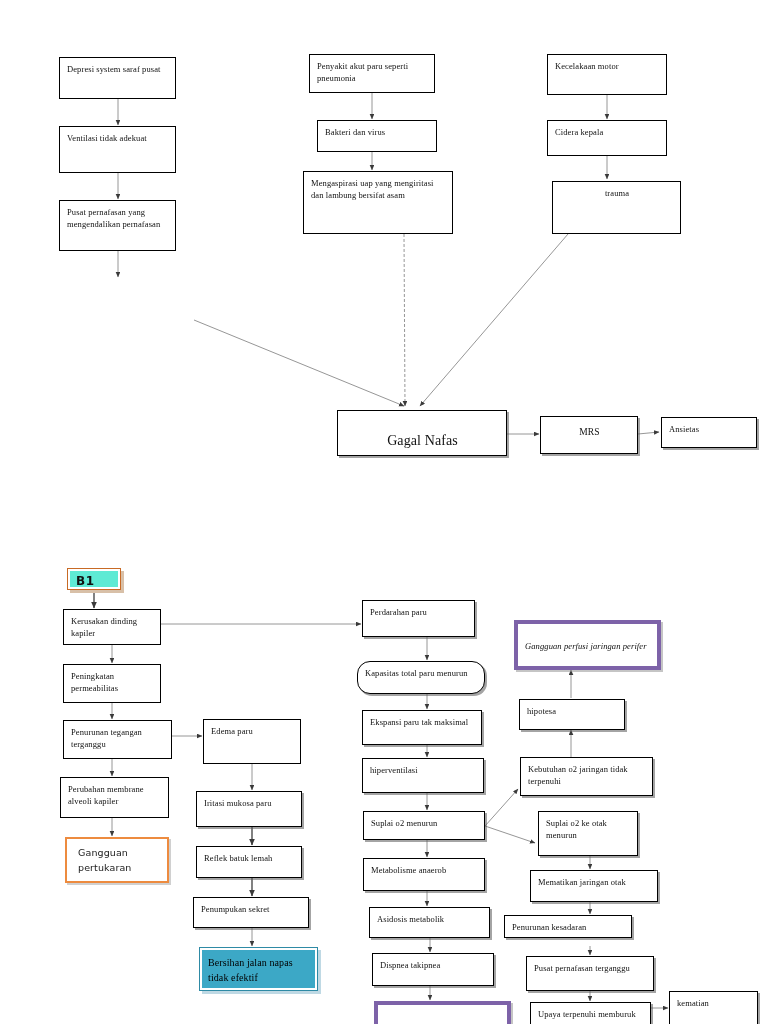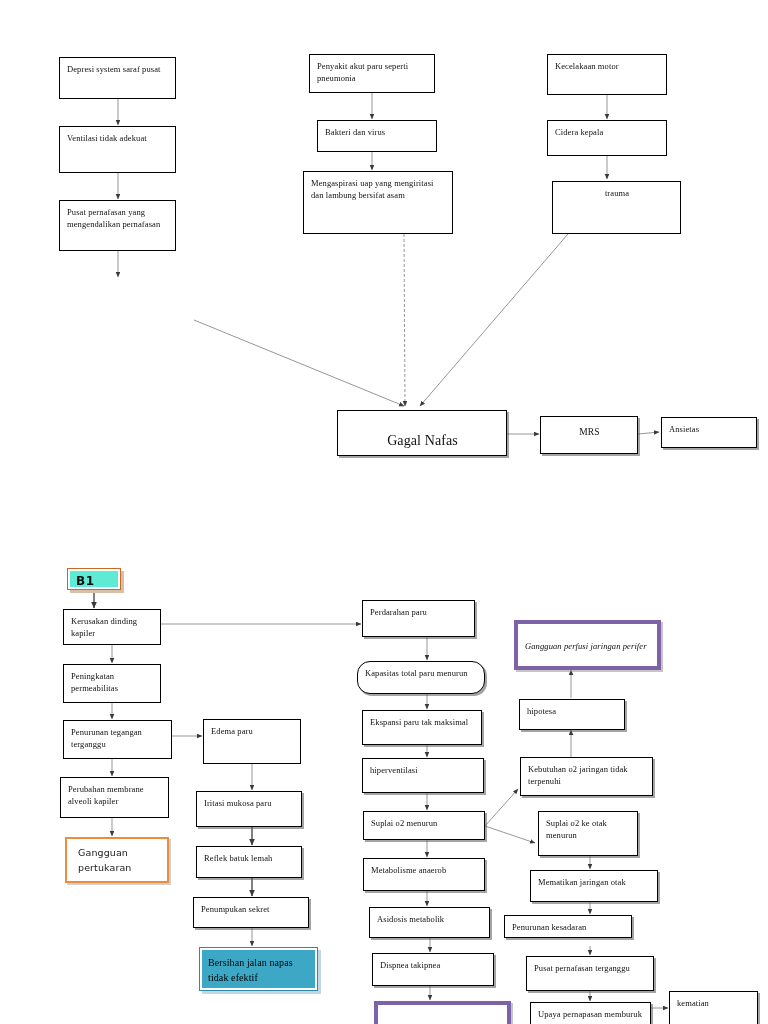--- a/index.html
+++ b/index.html
@@ -322,20 +322,20 @@
 
   <div class="node shadow" style="left:504px; top:915px; width:128px; height:23px;">
     <span>Penurunan kesadaran</span>
   </div>
 
   <div class="node shadow" style="left:526px; top:956px; width:128px; height:35px;">
     <span>Pusat pernafasan terganggu</span>
   </div>
 
   <div class="node shadow" style="left:530px; top:1002px; width:121px; height:38px;">
-    <span>Upaya pernapasan memburuk</span>
+    <span>Upaya terpenuhi memburuk</span>
   </div>
 
   <div class="node shadow" style="left:669px; top:991px; width:89px; height:36px;">
     <span>kematian</span>
   </div>
 
 </div>
 
 </body></html>

